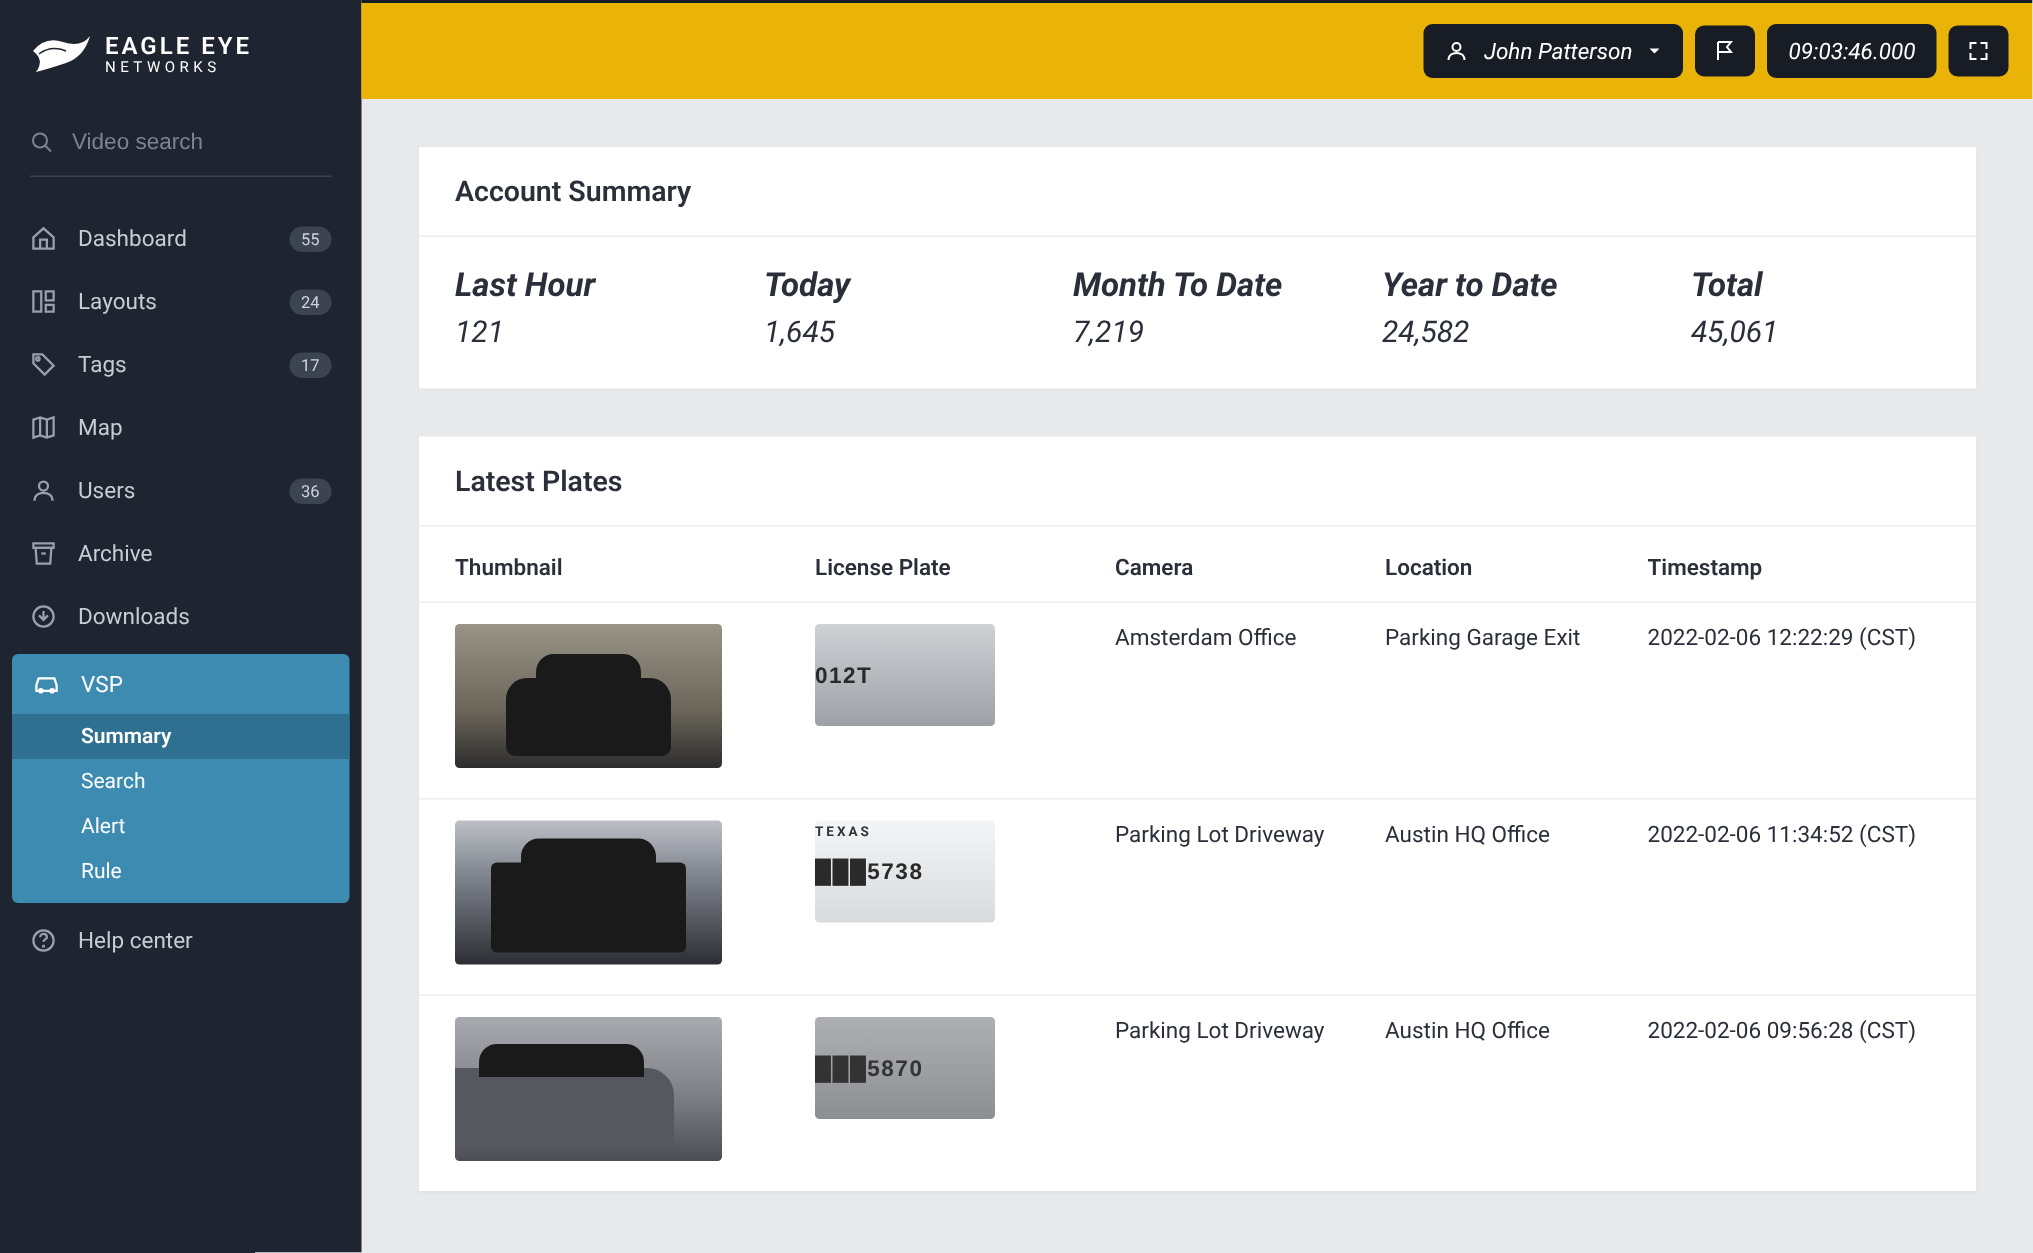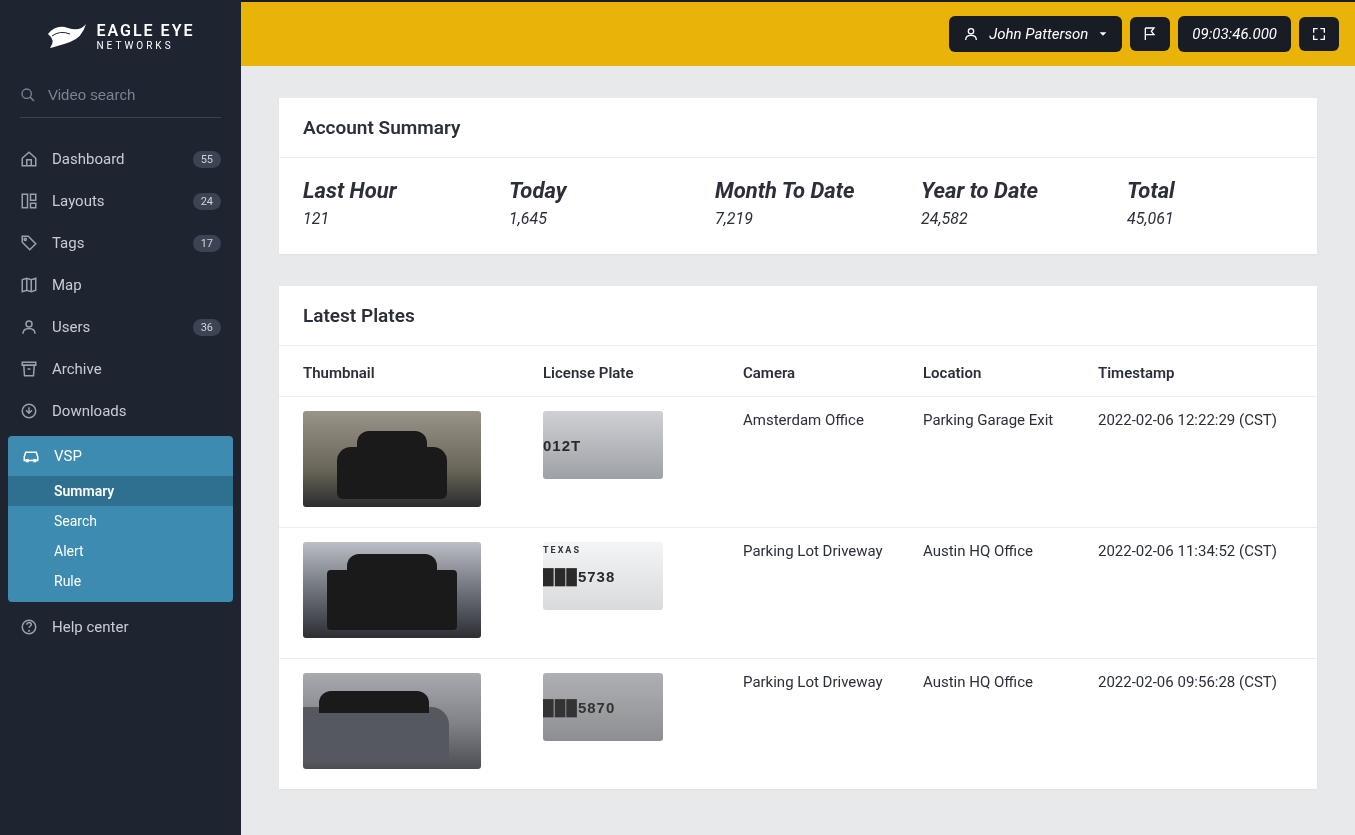--- a/index.html
+++ b/index.html
@@ -18,21 +18,20 @@
   color: #c2c7cf;
   display: flex;
   flex-direction: column;
   padding-top: 18px;
 }
 .logo {
   display: flex;
   align-items: center;
   gap: 8px;
   padding: 0 20px 22px 20px;
-  justify-content: center;
 }
 .logo-text { display: flex; flex-direction: column; letter-spacing: 2px; color:#fff; }
 .logo-text .l1 { font-size: 16px; font-weight: 600; }
 .logo-text .l2 { font-size: 10px; font-weight: 400; letter-spacing: 3px; }
 .search-row {
   display: flex;
   align-items: center;
   gap: 12px;
   margin: 10px 20px 6px 20px;
   padding-bottom: 14px;
@@ -148,21 +147,21 @@
 }
 .summary-stats {
   display: flex;
   padding: 20px 24px 26px 24px;
   gap: 40px;
   font-style: italic;
 }
 .stat { flex: 1; }
 .stat.total { text-align: left; }
 .stat-label { font-size: 22px; font-weight: 700; margin-bottom: 6px; }
-.stat-value { font-size: 16px; font-weight: 400; }
+.stat-value { font-size: 20px; font-weight: 400; }
 .plates-table { width: 100%; }
 .plates-header {
   display: grid;
   grid-template-columns: 240px 200px 180px 175px 1fr;
   padding: 18px 24px 14px 24px;
   font-size: 15px;
   font-weight: 600;
 }
 .plate-row {
   display: grid;

